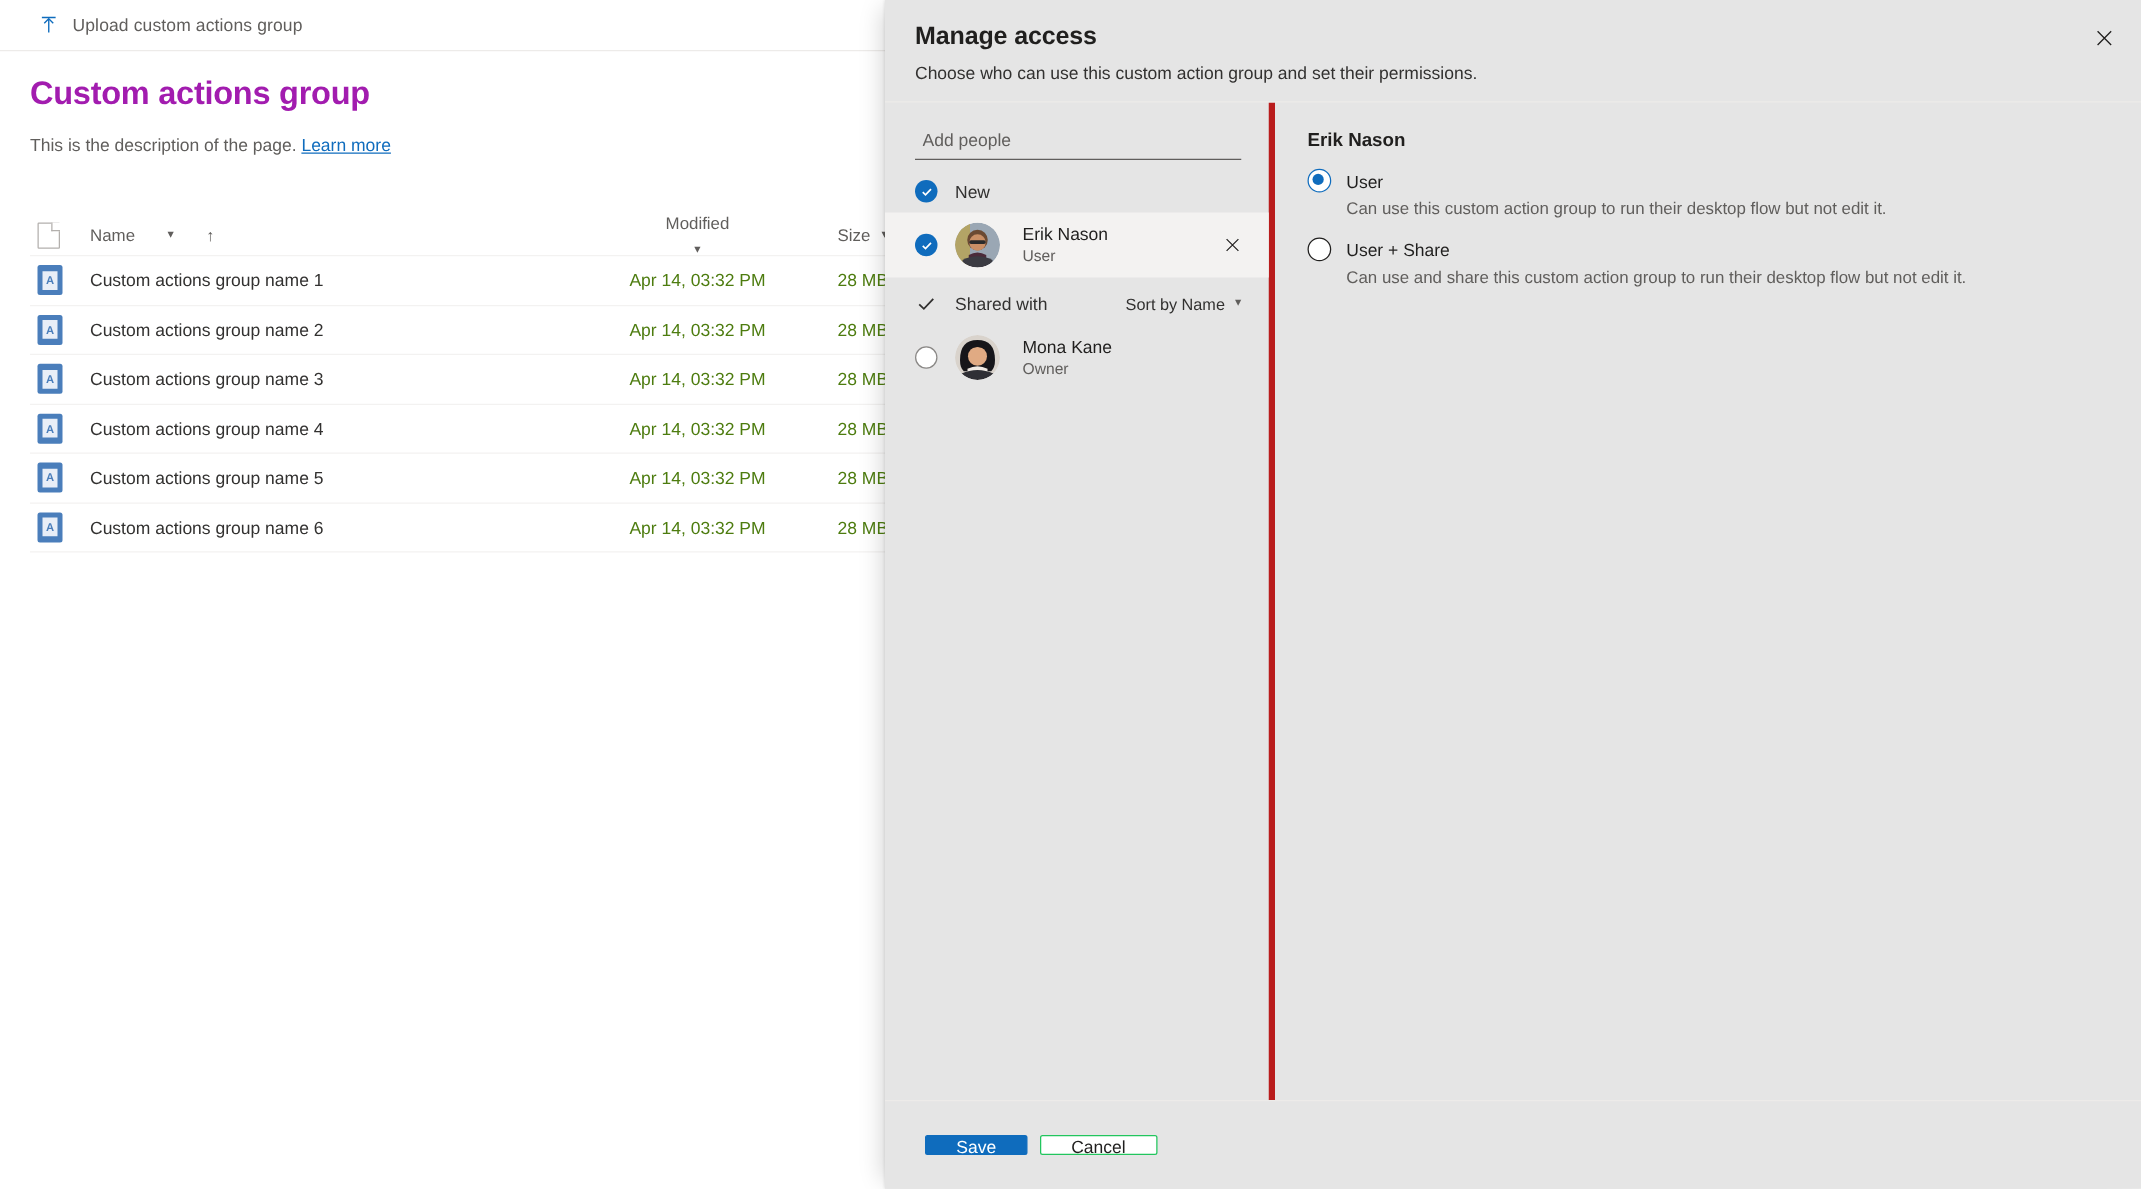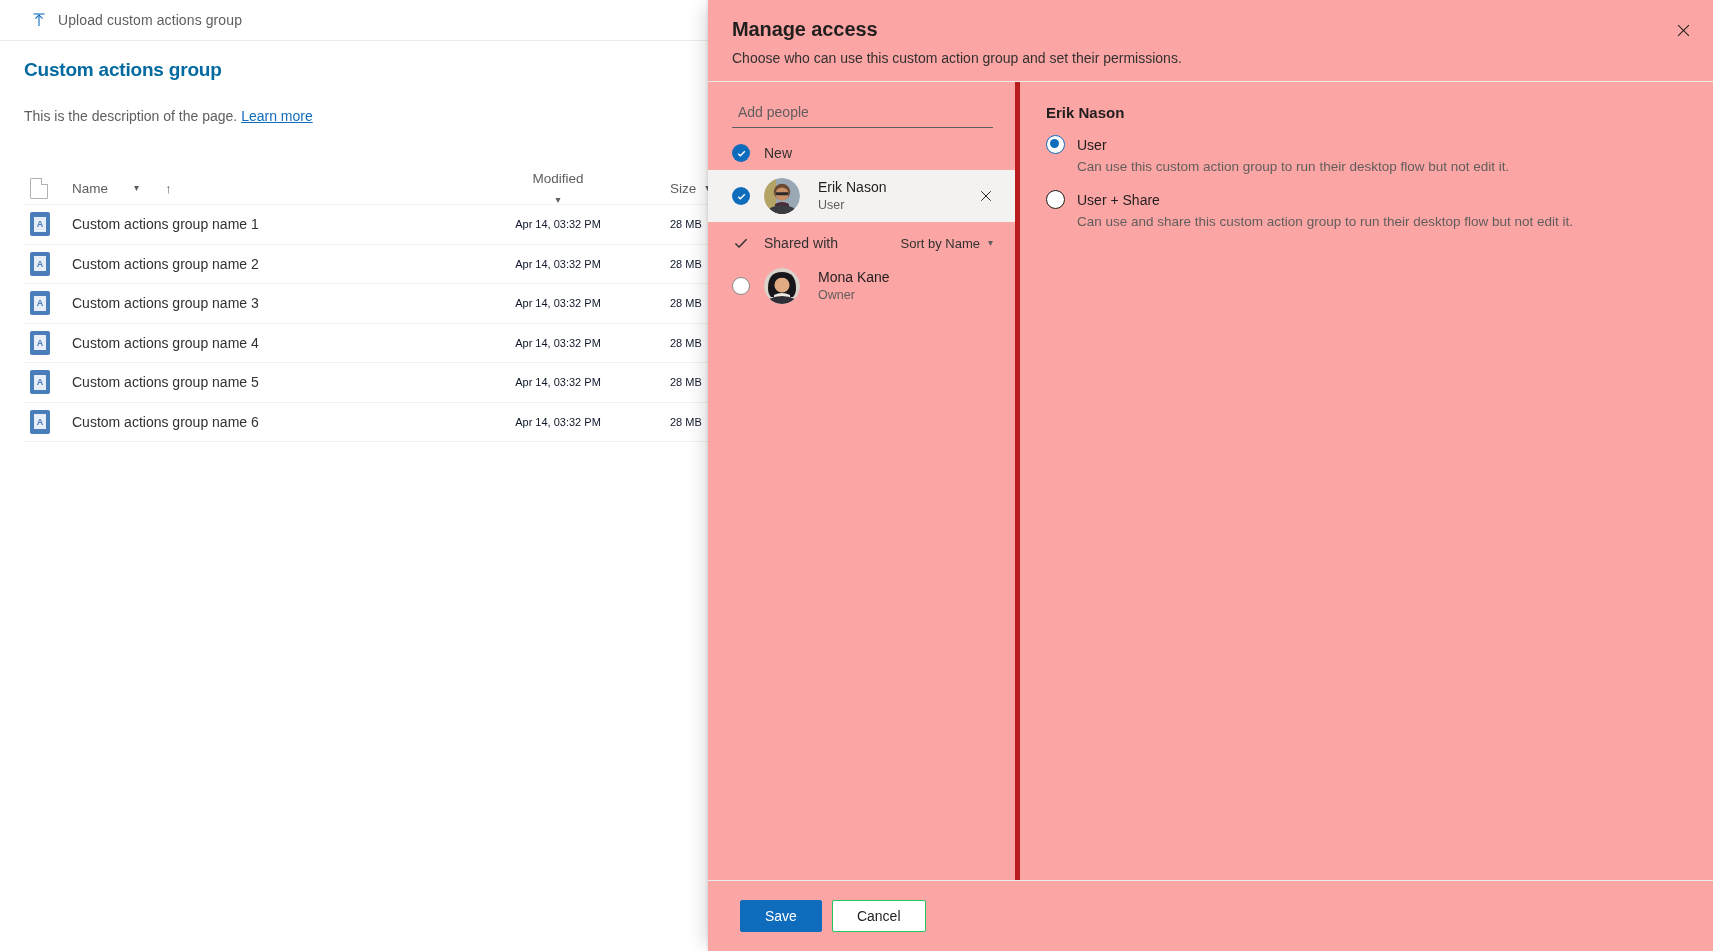--- a/index.html
+++ b/index.html
@@ -35,21 +35,21 @@
     width: 17px; height: 17px;
     display: inline-flex; align-items: center; justify-content: center;
     color: #0f6cbd;
   }
   .cmd-label {
     font-size: 14px; color: #605e5c; letter-spacing: .1px;
   }
 
   .page-title {
     position: absolute; left: 24px; top: 59px;
-    font-size: 19px; font-weight: 600; color: #0369a1;
+    font-size: 26px; font-weight: 600; color: #a21caf;
     letter-spacing: -0.2px;
   }
   .page-desc {
     position: absolute; left: 24px; top: 108px;
     font-size: 14px; color: #605e5c;
   }
   .page-desc a {
     color: #0f6cbd; text-decoration: underline;
   }
 
@@ -71,21 +71,21 @@
   .chev { color: #605e5c; font-size: 10px; line-height: 1; }
   .sort-arrow { color: #605e5c; font-size: 13px; }
 
   .row {
     display: flex; align-items: center;
     height: 39.5px;
     border-bottom: 1px solid #f3f2f1;
     font-size: 14px;
   }
   .row .col-name { color: #323130; text-align: right; }
-  .row .col-mod, .row .col-size { color: #0f172a; font-size: 11px; }
+  .row .col-mod, .row .col-size { color: #4d7c0f; font-size: 14px; }
 
   .file-glyph {
     width: 18px; height: 21px;
     border: 1.4px solid #b3b0ad; border-radius: 1px;
     position: relative; background: #fff;
   }
   .file-glyph::after {
     content: ""; position: absolute; top: -1px; right: -1px;
     width: 6px; height: 6px; background: #fff;
     border-left: 1.4px solid #b3b0ad; border-bottom: 1.4px solid #b3b0ad;
@@ -98,21 +98,21 @@
   .doc-icon .inner {
     width: 12px; height: 15px; background: #e8eef7;
     display: flex; align-items: center; justify-content: center;
     font-size: 9px; color: #4a7ebb; font-weight: 700;
   }
 
   
   .panel {
     position: absolute; top: 0; right: 0;
     width: 1005px; height: 951px;
-    background: #fca5a5;
+    background: #e5e5e5;
     box-shadow: -8px 0 18px -6px rgba(0,0,0,.18), -1px 0 2px rgba(0,0,0,.08);
     display: flex; flex-direction: column;
   }
   .panel-header {
     position: relative;
     padding: 18px 32px 0 24px;
     height: 82px;
     border-bottom: 1px solid #edebe9;
   }
   .panel-title {
@@ -228,21 +228,21 @@
     margin-left: 31px; margin-top: 5px;
   }
 
   .panel-footer {
     height: 71px; flex: none;
     border-top: 1px solid #edebe9;
     display: flex; align-items: center; gap: 10px;
     padding-left: 32px;
   }
   .btn {
-    height: 32px; min-width: 80px; padding: 0 24px;
+    height: 16px; min-width: 80px; padding: 0 24px;
     font-size: 14px; font-family: "Liberation Sans", sans-serif;
     border-radius: 2px; cursor: pointer;
   }
   .btn-primary { background: #0f6cbd; color: #fff; border: 1px solid #0f6cbd; }
   .btn-default { background: #fff; color: #201f1e; border: 1px solid #22c55e; }
 </style>
 </head>
 <body>
 
 <div class="page-bg">

